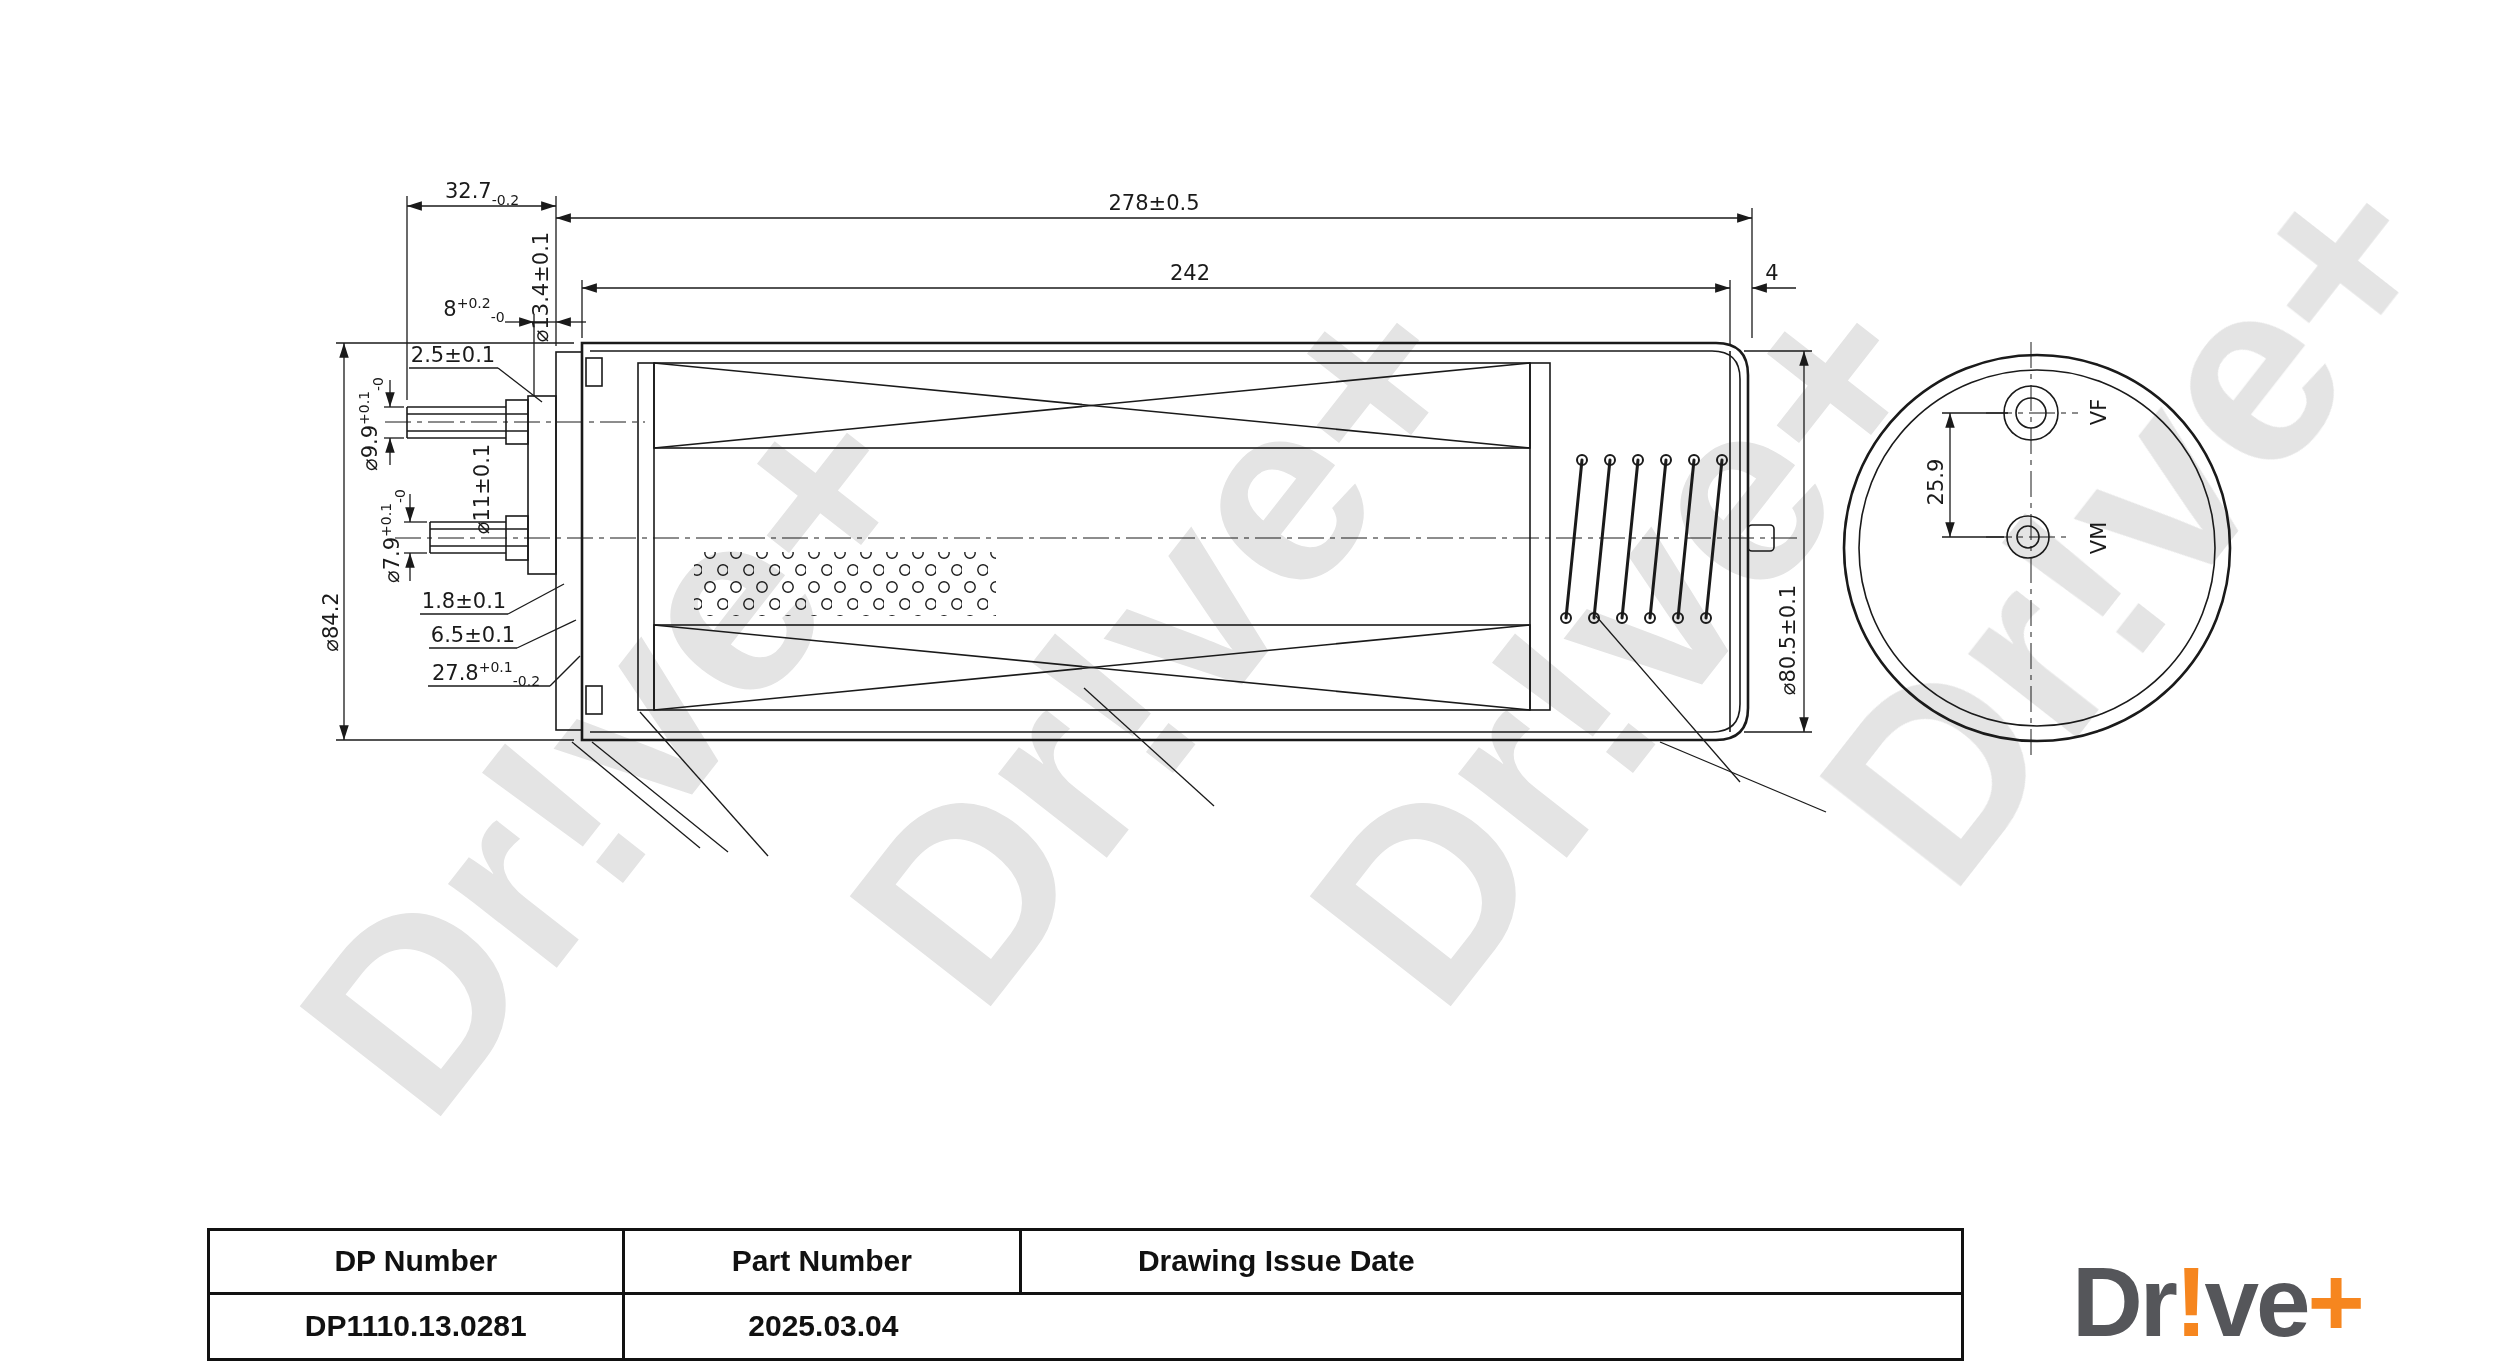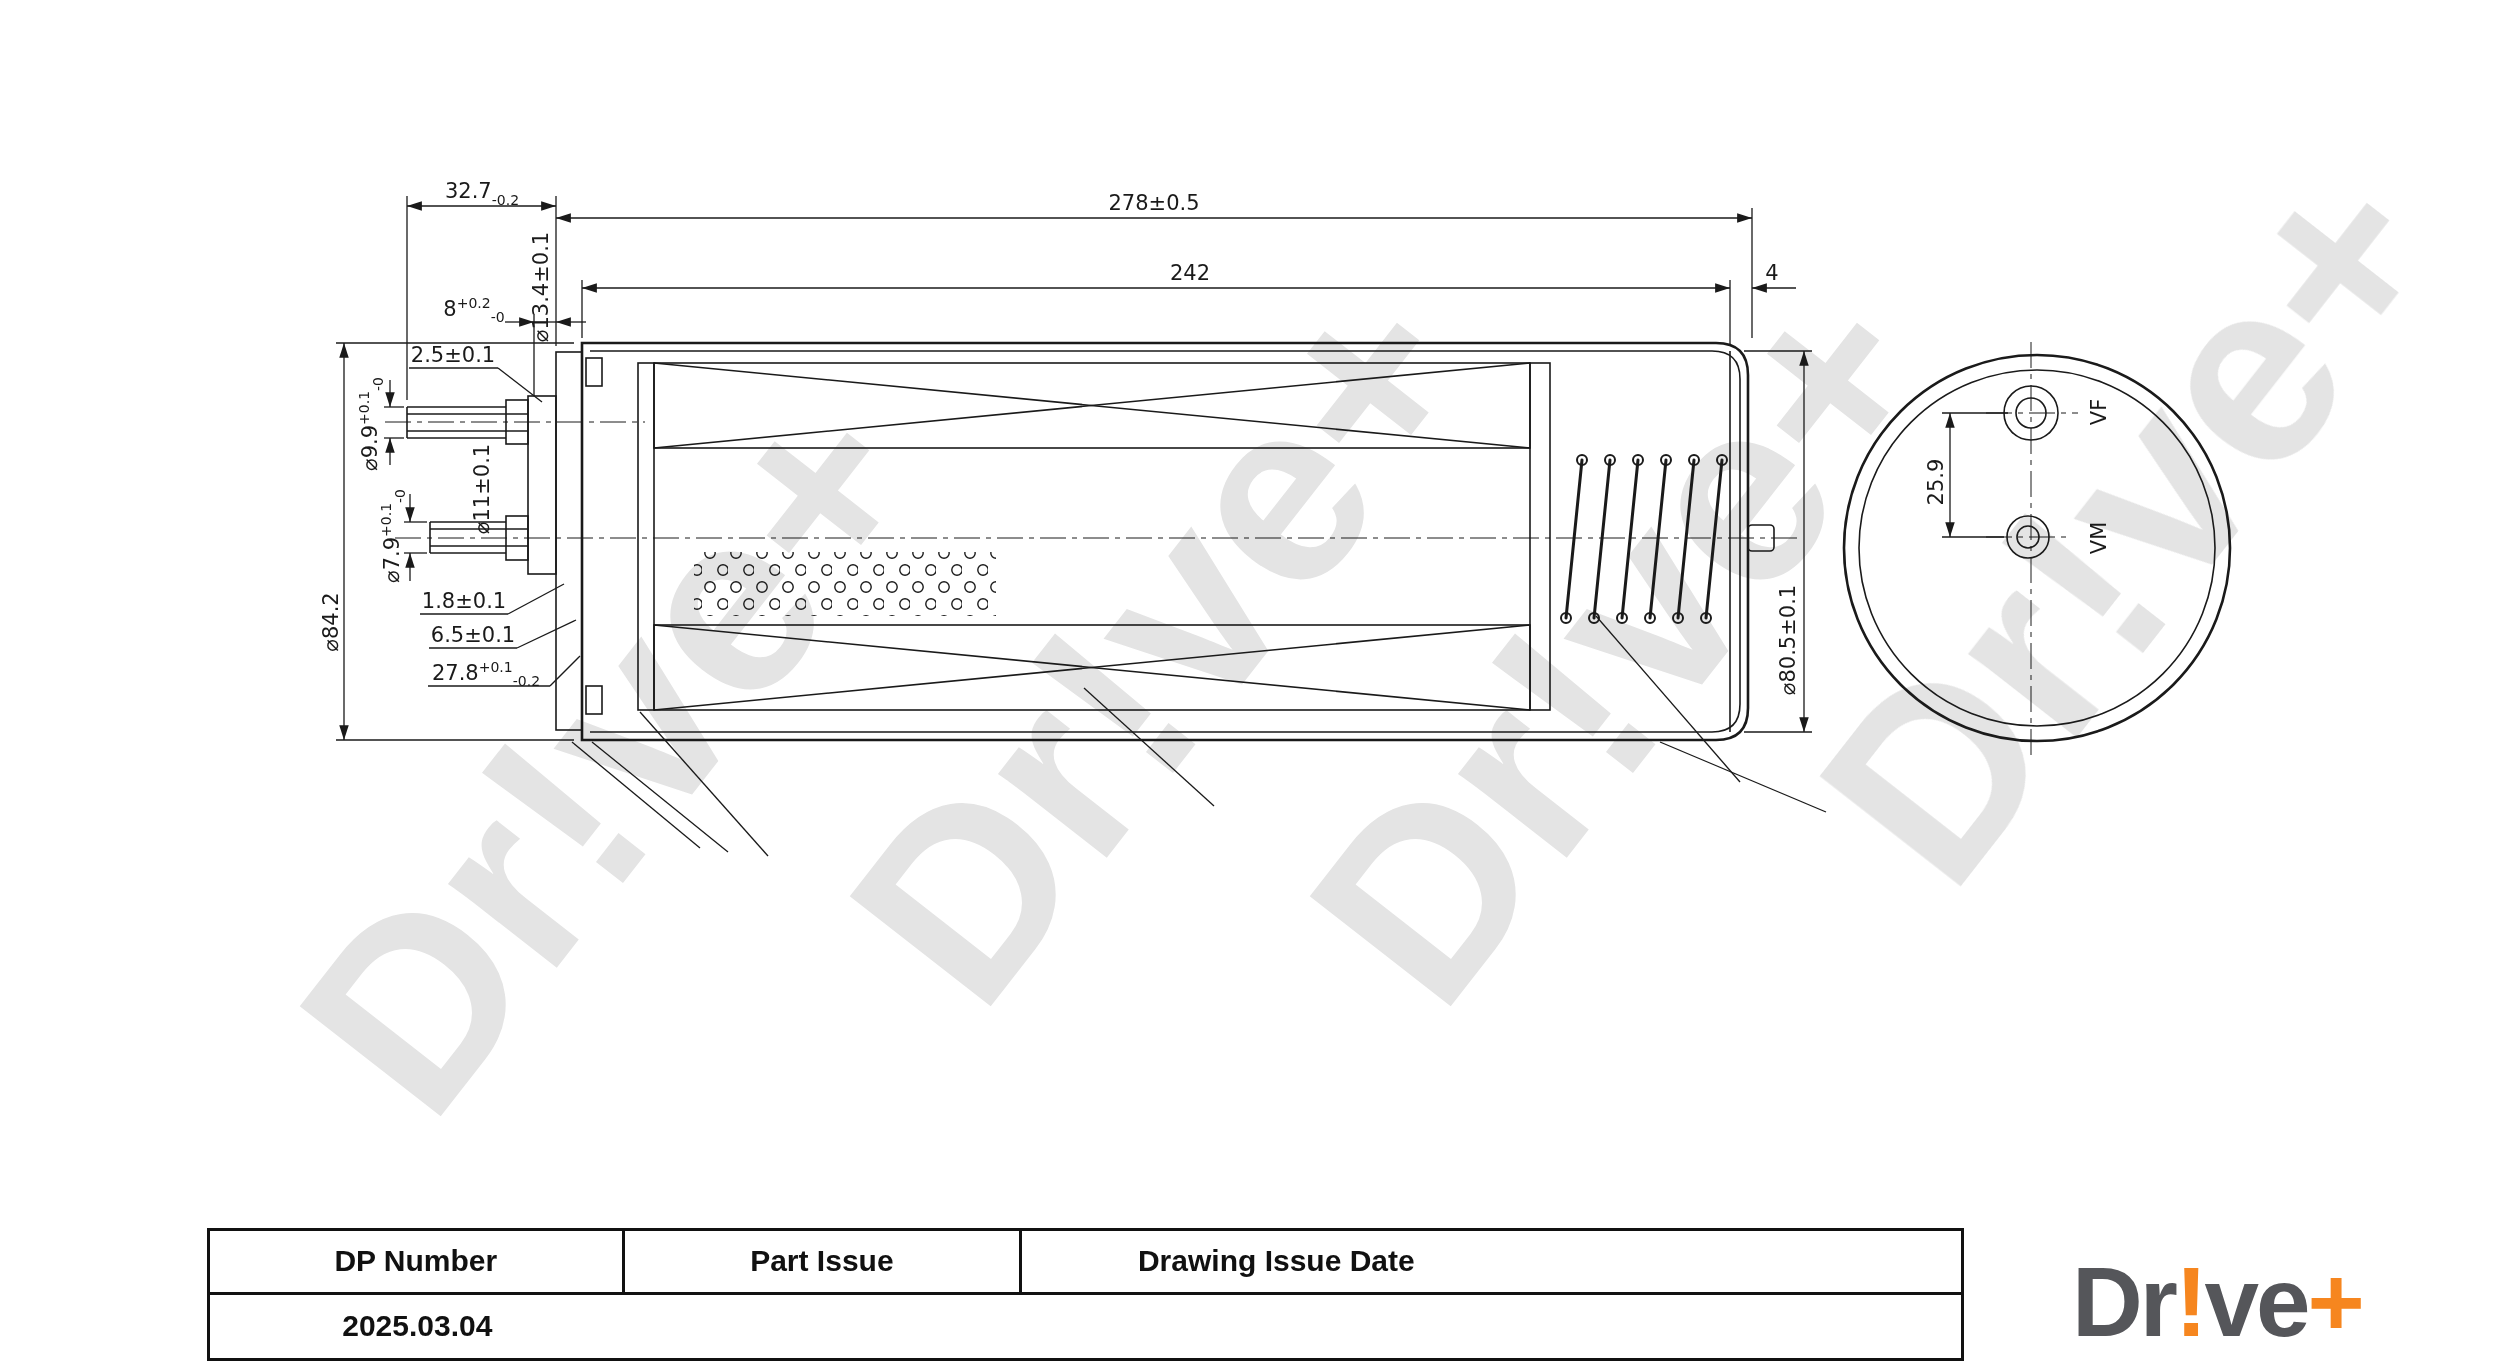--- a/index.html
+++ b/index.html
@@ -238,24 +238,25 @@
         </g>
     <g transform="translate(2098,538) rotate(-90)">
           <text class="portlbl" text-anchor="middle" y="8">VM</text>
         </g>
   </g>
 </svg>
 
 <div class="titleblock">
   <div class="tb-row head">
     <div class="tb-cell">DP Number</div>
-    <div class="tb-cell">Part Issue</div>
+    <div class="tb-cell">Part Number</div>
     <div class="tb-cell last">Drawing Issue Date</div>
   </div>
   <div class="tb-row">
+    <div class="tb-cell">DP1110.13.0281</div>
     <div class="tb-cell last">2025.03.04</div>
   </div>
 </div>
 
 <div class="logo">
   <span>Dr</span><span class="o">!</span><span>ve</span><span class="o">+</span>
 </div>
 
 </div>
 

